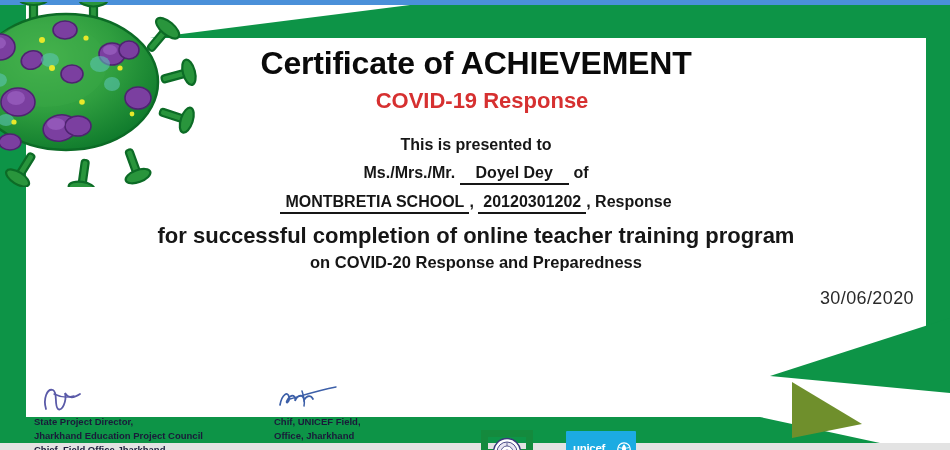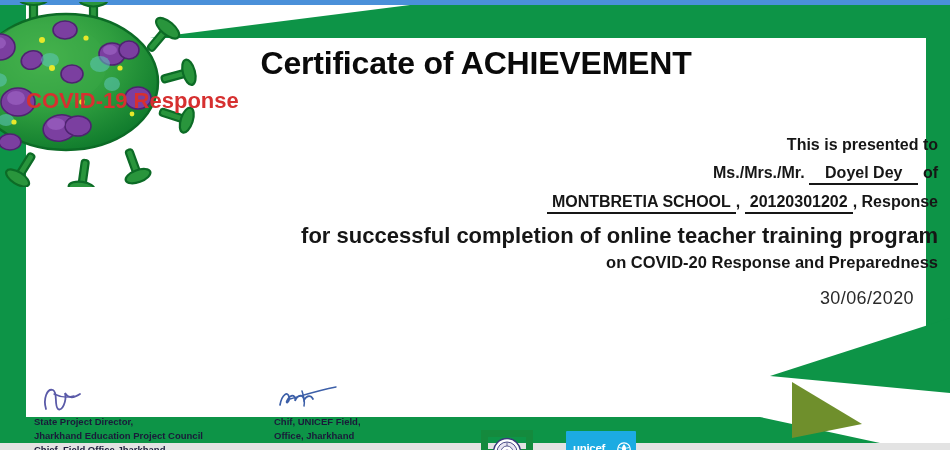--- a/index.html
+++ b/index.html
@@ -109,32 +109,32 @@
     left: 0; top: 7px;
     width: 900px;
     text-align: center;
     font-size: 32px;
     font-weight: bold;
     color: #0a0a0a;
     letter-spacing: -0.2px;
   }
   .subtitle {
     position: absolute;
-    left: 0; top: 50px;
+    left: 6px; top: 50px;
     width: 900px;
-    text-align: left;
+    text-align: center;
     font-size: 22px;
     font-weight: bold;
     color: #d63030;
   }
   .line {
     position: absolute;
-    left: 12px;
+    left: 0;
     width: 900px;
-    text-align: right;
+    text-align: center;
     font-size: 16px;
     font-weight: bold;
     color: #161616;
     white-space: nowrap;
   }
   .l-presented { top: 98px; }
   .l-name      { top: 126px; }
   .l-school    { top: 155px; }
   .l-reason    { top: 185px; font-size: 22px; }
   .l-topic     { top: 215px; font-size: 16.5px; }

